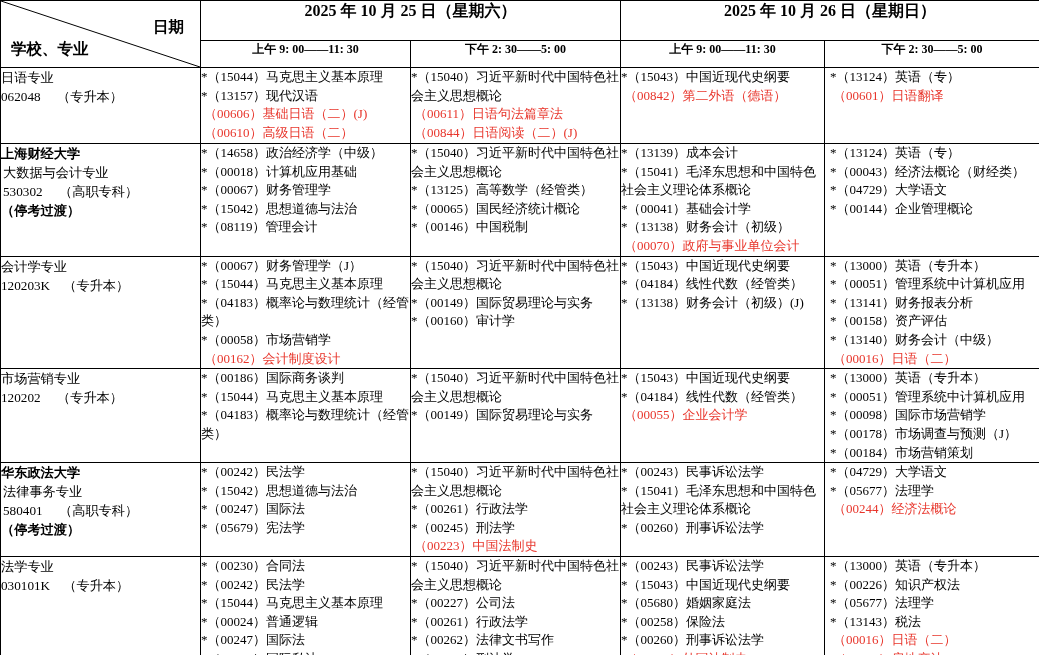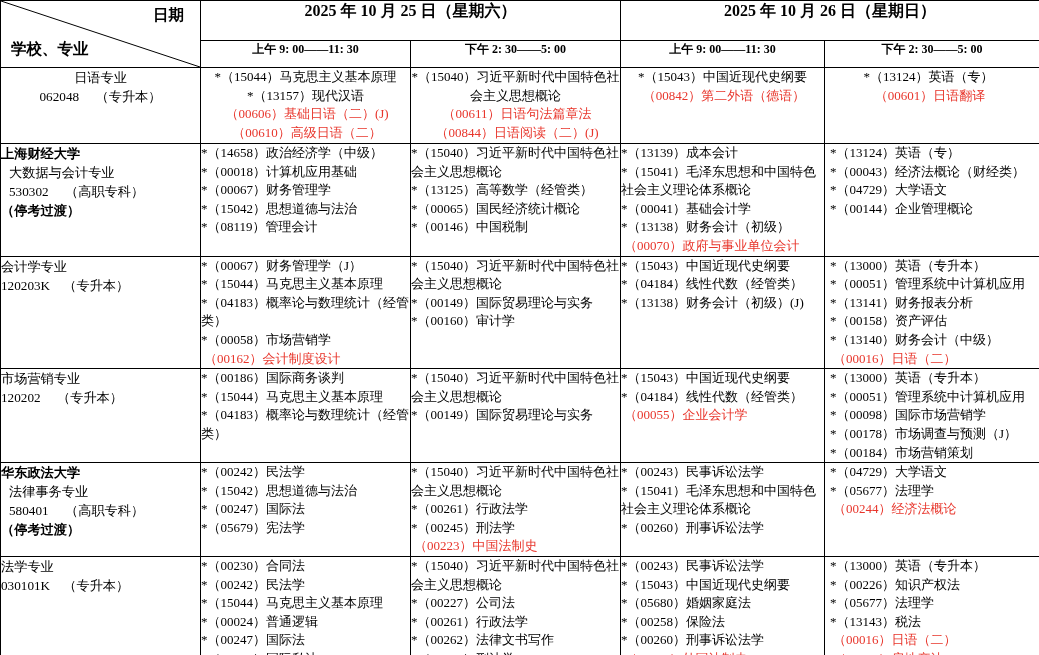--- a/index.html
+++ b/index.html
@@ -19,45 +19,45 @@
   }
 
   
   thead th { text-align: center; vertical-align: middle; font-weight: bold; padding: 2px; }
   .day-header { font-size: 16px; height: 40px; }
   .session-header { font-size: 12px; height: 27px; }
 
   
   .diagonal-cell { position: relative; padding: 0; }
   .diag-line { position: absolute; inset: 0; width: 100%; height: 100%; display: block; }
-  .diag-top  { position: absolute; top: 4px; right: 16px; font-size: 15.5px; font-weight: bold; }
+  .diag-top  { position: absolute; top: 16px; right: 16px; font-size: 15.5px; font-weight: bold; }
   .diag-bottom { position: absolute; bottom: 7px; left: 10px; font-size: 15.5px; font-weight: bold; }
 
   
   .school-cell {
     font-size: 13.2px;
     line-height: 19px;
     padding: 4px 4px 4px 12px;
   }
   .school-line { white-space: pre-wrap; }
   .school-line.bold { font-weight: bold; }
-  .school-line.indent { padding-left: 8px; }
+  .school-line.indent { padding-left: 2px; }
 
   .course-cell {
     font-size: 13px;
     line-height: 18.6px;
     padding: 3px 3px 3px 6px;
     word-break: break-all;
   }
   .course-cell.c4 { padding-right: 12px; padding-left: 5px; }
   .course { }
   .course.red { color: var(--red); padding-left: 3px; }
 
   
-  tbody tr:nth-child(1) > td { height: 76px; text-align: center; }
+  tbody tr:nth-child(1) > td { height: 76px; }
   tbody tr:nth-child(2) > td { height: 110px; }
   tbody tr:nth-child(3) > td { height: 106px; }
   tbody tr:nth-child(4) > td { height: 88px; }
   tbody tr:nth-child(5) > td { height: 89px; }
   tbody tr:nth-child(6) > td { height: 112px; }
 </style>
 </head>
 <body>
 
 <table class="schedule">

